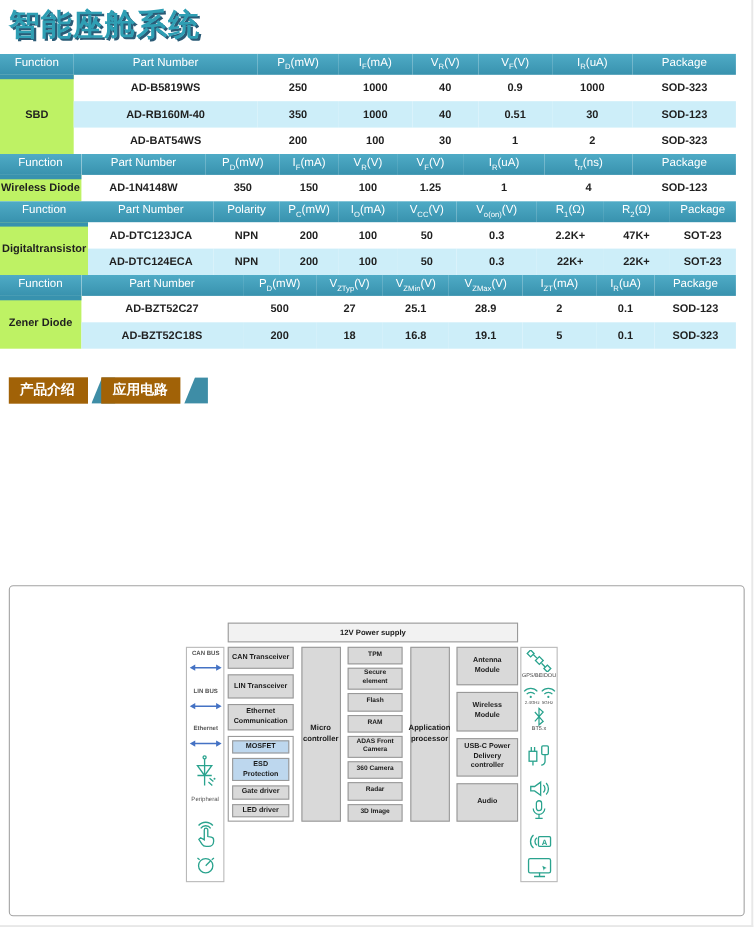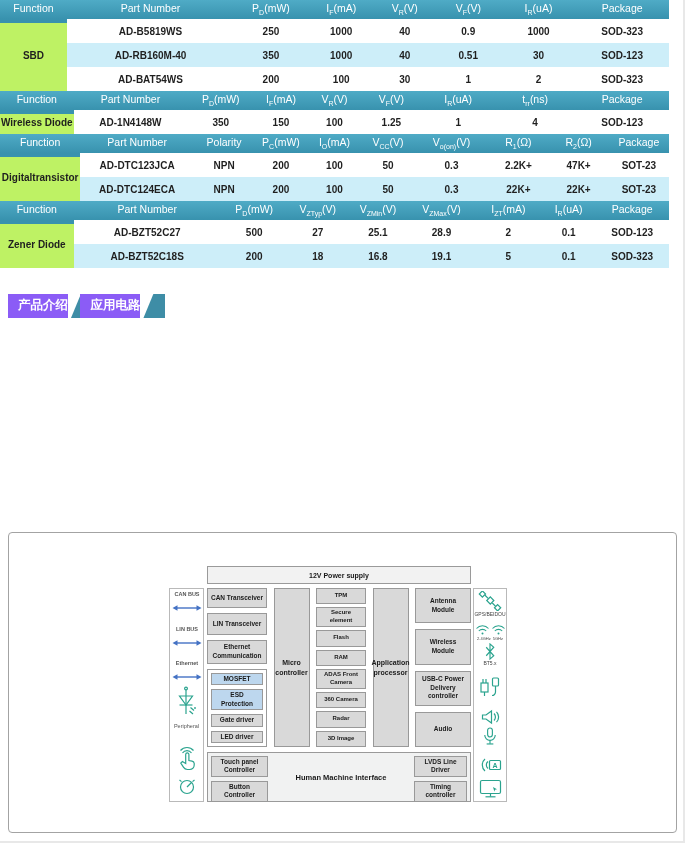--- a/index.html
+++ b/index.html
@@ -11,22 +11,22 @@
   table.spec{width:669px;margin:0 0;border-collapse:collapse;table-layout:fixed;}
   table.spec th{background:linear-gradient(180deg,#4fabc6,#3892ae);color:#fff;font-weight:400;
          font-size:10.5px;height:19px;padding:0;text-align:center;white-space:nowrap;}
   table.spec th sub{font-size:7px;}
   table.spec th.first{position:relative;}
   table.spec th.first::after{content:"";position:absolute;left:0;top:100%;width:100%;height:4px;background:#3892ae;}
   table.spec td{text-align:center;font-size:10px;font-weight:700;color:#1f1f1f;height:24px;padding:0;}
   table.spec tr.hl td{background:#cdeef9;}
   table.spec td.fn{background:#bef264;}
   .t2{margin-top:13px;} .t3{margin-top:31px;} .t4{margin-top:29px;}
-  .sec{position:relative;display:inline-block;margin:26px 0 0 8px;background:#8b5cf6;color:#fff;
-       font-size:12.5px;font-weight:700;padding:3px 0 4px 10px;}
+  .sec{position:relative;display:inline-block;margin:26px 0 0 8px;background:#a16207;color:#fff;
+       font-size:12.5px;font-weight:700;padding:3px 12px 4px 10px;}
   .sec::after{content:"";position:absolute;left:100%;margin-left:3px;bottom:0;width:22px;height:100%;
        background:#3e8da6;-webkit-clip-path:polygon(45% 0,100% 0,100% 100%,0 100%);
        clip-path:polygon(45% 0,100% 0,100% 100%,0 100%);}
   .sec2{margin-top:9px;}
   .intro{margin:9px 8px 0 8px;font-size:12.5px;line-height:23px;color:#3a3a3a;text-align:justify;}
   
   .frame{position:absolute;left:8px;top:532px;width:667px;height:299px;border:1px solid #a3a3a3;
          border-radius:4px;background:#fff;}
   .diagram{position:absolute;left:160px;top:33px;width:338px;height:236px;}
   .strip{position:absolute;top:22px;bottom:0;background:#fff;border:1px solid #b9b9b9;box-sizing:border-box;}
@@ -69,20 +69,21 @@
   .ric-lbl{font-size:5px;color:#444;white-space:nowrap;}
   .wifirow{display:flex;gap:1px;margin-top:7px;}
   .wifilbls{display:flex;gap:2px;font-size:4px;color:#444;}
   .mt2{margin-top:2px;} .mt6{margin-top:6px;} .mt8{margin-top:8px;} .mt10{margin-top:10px;}
 </style>
 </head>
 <body>
 
 <div class="page">
 
+  <h1 class="title">智能座舱系统</h1>
 
   
   <table class="spec t1">
     <colgroup>
         <col style="width:10%">
         <col style="width:25%">
         <col style="width:11%">
         <col style="width:10%">
         <col style="width:9%">
         <col style="width:10%">
@@ -371,31 +372,20 @@
             <div class="blk">3D Image</div>
           </div>
           <div class="blk tall">Application processor</div>
           <div class="colE">
             <div class="blk">Antenna Module</div>
             <div class="blk">Wireless Module</div>
             <div class="blk">USB-C Power Delivery controller</div>
             <div class="blk">Audio</div>
           </div>
         </div>
-        <div class="hmi">
-          <div class="hmistack l">
-            <div class="blk">Touch panel Controller</div>
-            <div class="blk">Button Controller</div>
-          </div>
-          <div class="hmititle">Human Machine Interface</div>
-          <div class="hmistack r">
-            <div class="blk">LVDS Line Driver</div>
-            <div class="blk">Timing controller</div>
-          </div>
-        </div>
       </div>
 
       <div class="strip sright">
         <svg class="mt2" width="24" height="20" viewBox="0 0 24 20">
             <g fill="none" stroke="#2aa38e" stroke-width="1.2">
               <rect x="9.8" y="7" width="5" height="5" transform="rotate(45 12.3 9.5)"></rect>
               <path d="M6.8 4 l3.3 3.3 M14.3 12 l3.3 3.3"></path>
               <rect x="2.2" y="0.8" width="4.4" height="4.4" transform="rotate(45 4.4 3)"></rect>
               <rect x="17.4" y="14.6" width="4.4" height="4.4" transform="rotate(45 19.6 16.8)"></rect>
             </g>

